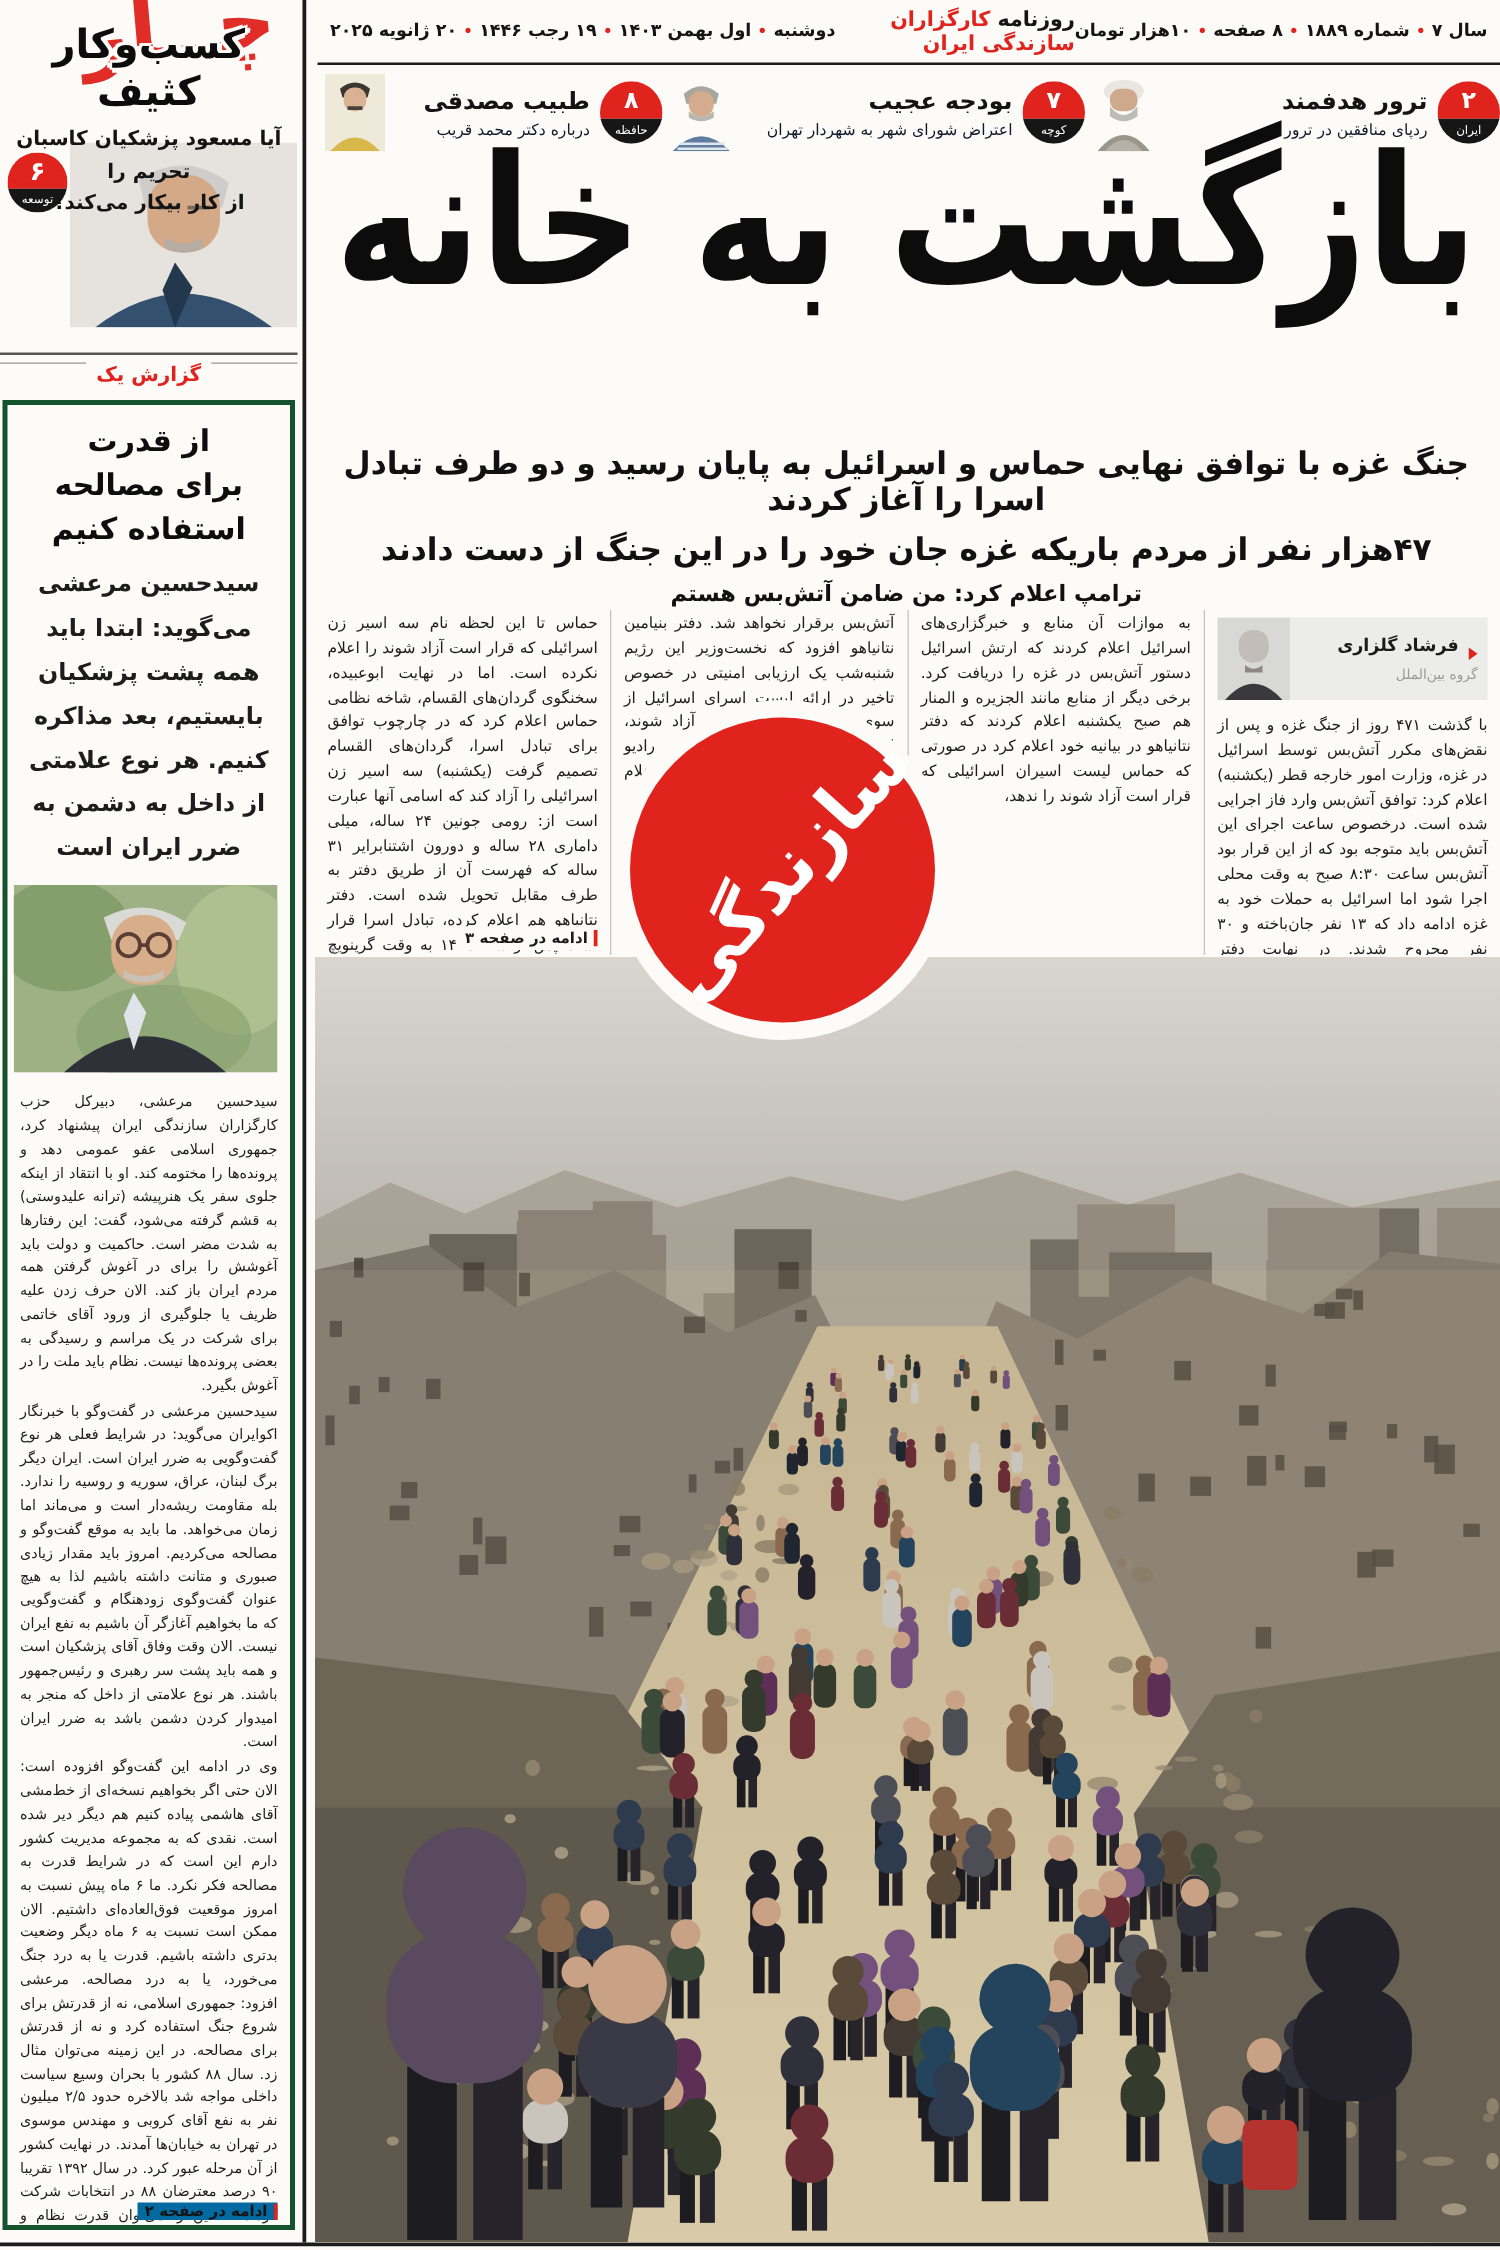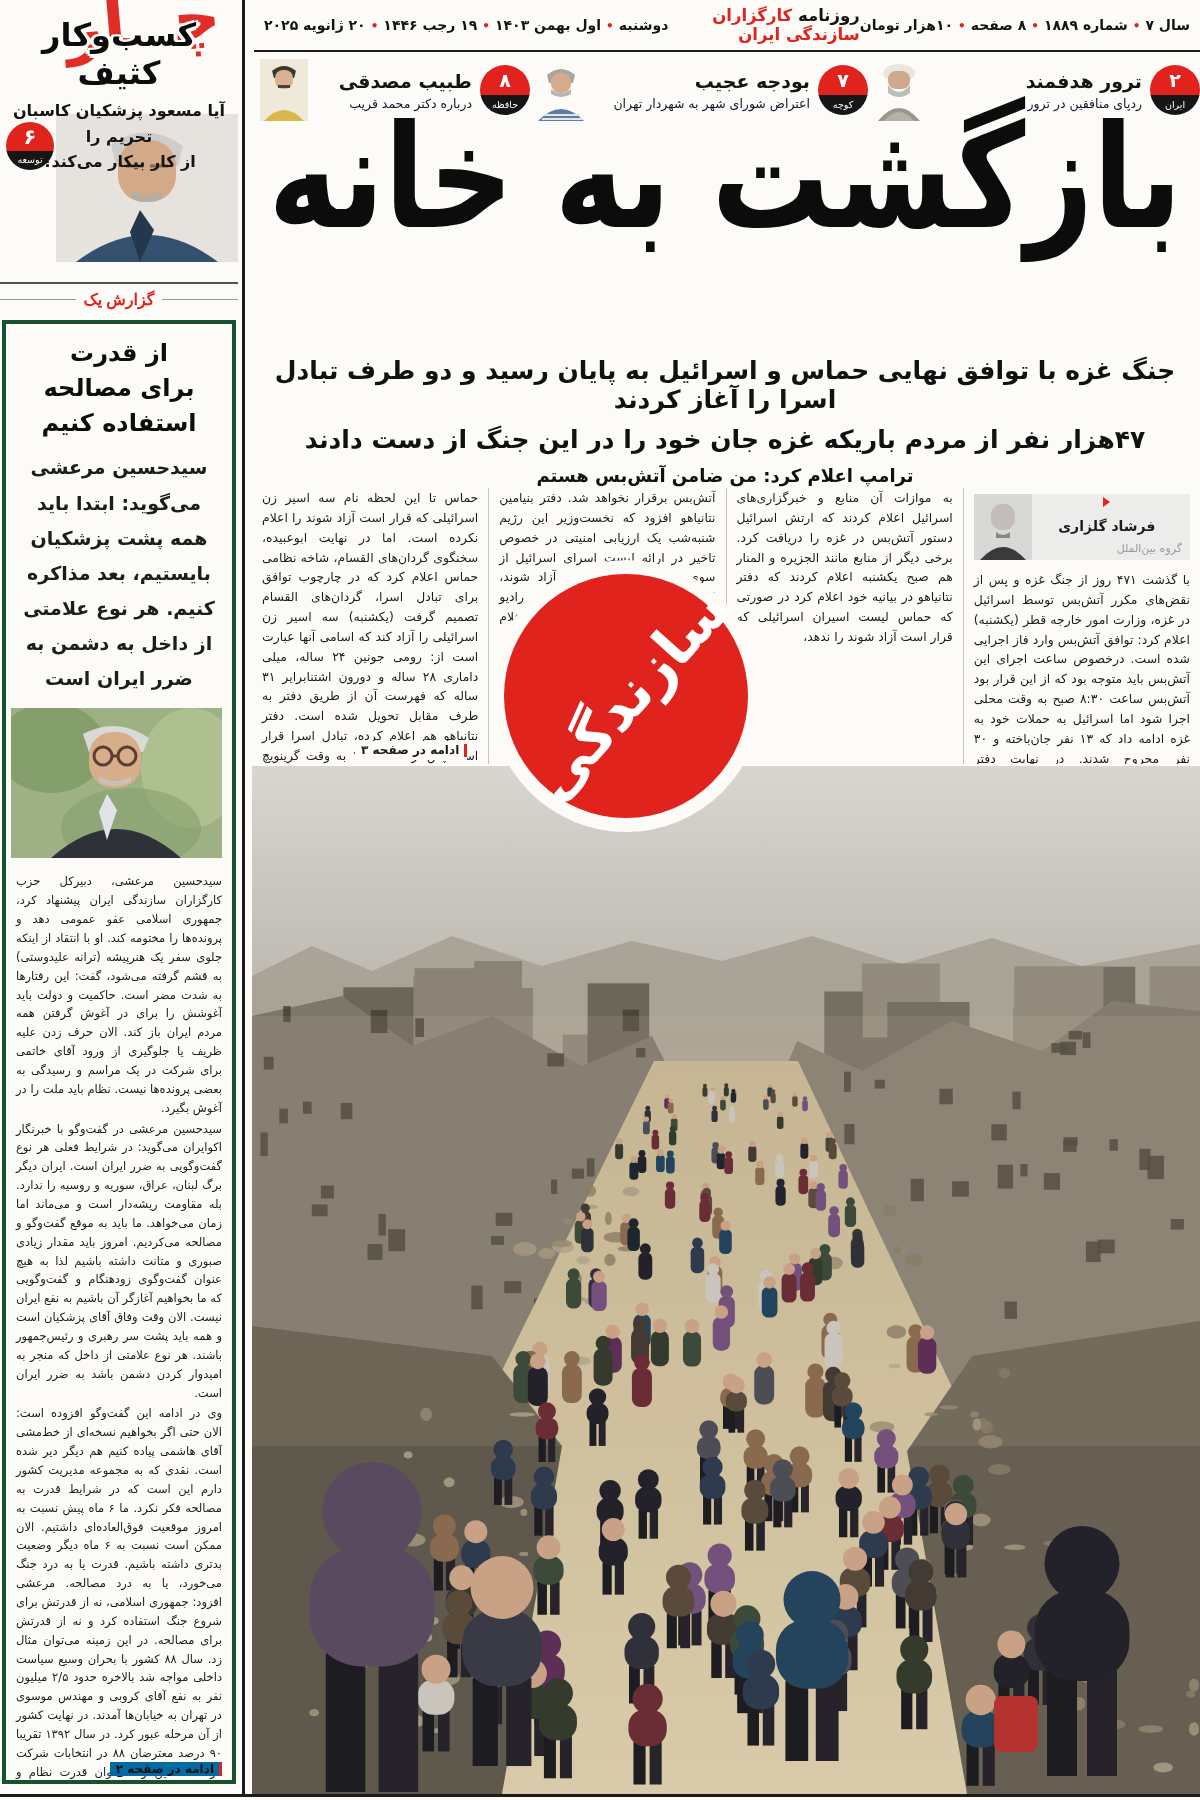--- a/index.html
+++ b/index.html
@@ -53,28 +53,28 @@
 
   
   .columns { position:absolute; left:252px; top:488px; width:948px; height:276px;
     display:flex; overflow:hidden; }
   .lcol { flex:1 1 0; padding:0 10px; font-size:12.4px; line-height:1.6; text-align:justify;
     color:#1c1c1c; overflow:hidden; position:relative; }
   .lcol:not(:last-child) { border-left:1px solid #c2c2c2; }
   .byline-box { display:flex; align-items:center; background:#ececea; height:66px;
     margin:6px 0 10px; }
   .by-text { flex:1; padding-right:8px; display:flex; flex-direction:column; gap:3px; }
-  .by-name { font-size:14px; font-weight:bold; display:flex; align-items:center; gap:8px;flex-direction:column; }
+  .by-name { font-size:14px; font-weight:bold; display:flex; align-items:flex-end; gap:8px; }
   .by-arrow { width:0; height:0; border-top:5px solid transparent; border-bottom:5px solid transparent;
     border-left:7px solid var(--red); display:inline-block; }
   .by-role { font-size:11px; color:#9a9a9a; }
   .continue { position:absolute; bottom:4px; right:10px; font-size:12px; font-weight:bold;
     display:flex; align-items:center; gap:5px; background:#fcfbf8; padding-left:6px; }
   .continue .bar { width:3px; height:13px; background:var(--red); display:inline-block; }
-  .lcol .continue { right:21px;margin-left:28px; }
+  .lcol .continue { right:10px;margin-left:28px; }
 
   
   .logo { position:absolute; left:504px; top:574px; width:244px; height:244px;
     border-radius:50%; background:var(--red); z-index:6;
     box-shadow:0 0 0 14px #fcfbf8;
     display:flex; align-items:center; justify-content:center; }
   .logo span { color:#fff; font-size:58px; font-weight:bold; transform:rotate(-48deg) translate(4px,2px);
     letter-spacing:1px; }
 
   
@@ -91,21 +91,21 @@
       4px 0 0 #fcfbf8, -4px 0 0 #fcfbf8, 0 4px 0 #fcfbf8; }
   .t-sub { position:relative; z-index:2; font-size:16px; font-weight:bold; text-align:center;
     line-height:1.6; margin-top:6px; }
   .t-badge { position:absolute; left:6px; top:122px; width:48px; height:48px; z-index:3; }
   .t-badge .n { flex:0 0 29px; font-size:21px; }
   .t-photo { position:absolute; left:56px; top:114px; z-index:1; }
 
   
   .kicker-wrap { position:absolute; left:0; top:282px; width:238px; border-top:2px solid #555;
     padding-top:6px; }
-  .kicker { display:flex; align-items:center; gap:8px;font-family:Liberation Serif, serif; }
+  .kicker { display:flex; align-items:flex-start; gap:8px; }
   .kicker .kline { flex:1; height:1px; background:#999; }
   .kicker .ktext { color:var(--red); font-size:16px; font-weight:bold; }
   .report-box { position:absolute; left:2px; top:320px; width:234px; height:1464px;
     border:4px solid #14532d; padding:12px 10px 26px; overflow:hidden; }
   .r-title { font-size:24px; font-weight:bold; text-align:center; line-height:1.45; color:#0d0d0d; }
   .r-lede { font-size:19px; font-weight:bold; text-align:center; line-height:1.85;
     margin-top:10px; color:#1d1d1d; }
   .r-photo { margin:12px 0 10px; }
   .r-body { font-size:11.5px; line-height:1.64; text-align:justify; color:#1c1c1c; }
   .r-body p { margin-bottom:2px; }

